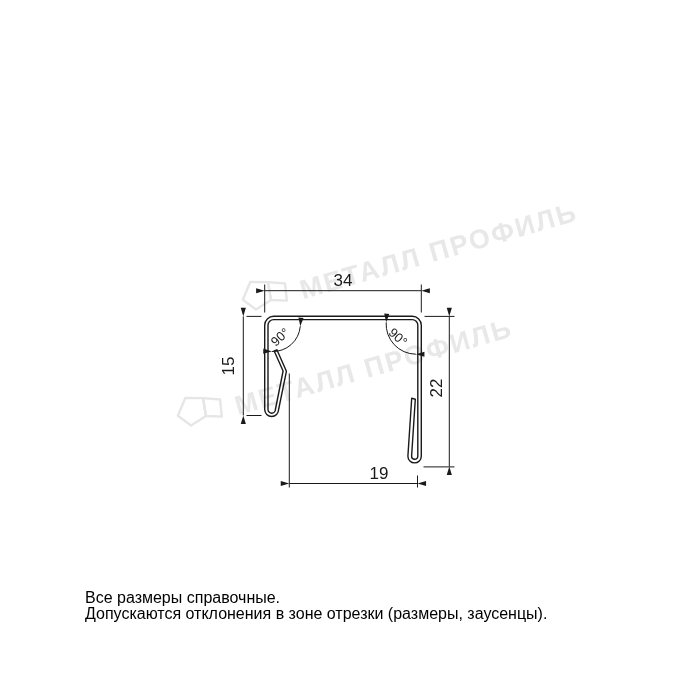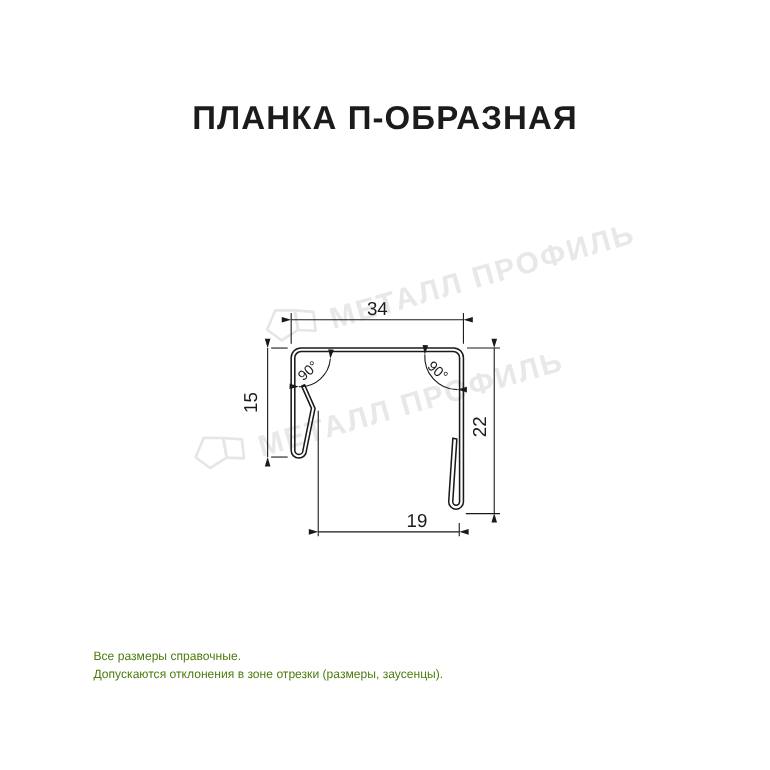--- a/index.html
+++ b/index.html
@@ -16,27 +16,26 @@
   .wm-1{left:243px;top:282px;}
   .wm-2{left:178px;top:398px;}
   .wm-icon{flex:0 0 auto;}
   svg.draw{position:absolute;left:0;top:0;z-index:2;}
   .dim-label{position:absolute;z-index:3;color:#1a1a1a;font-size:17px;font-weight:400;
     transform:translate(-50%,-50%);white-space:nowrap;}
   .dim-label.rot-ccw{transform:translate(-50%,-50%) rotate(-90deg);}
   .ang-label{position:absolute;z-index:3;color:#1a1a1a;font-size:13px;white-space:nowrap;}
   .ang-left{transform:translate(-50%,-50%) rotate(-42deg);}
   .ang-right{transform:translate(-50%,-50%) rotate(42deg);}
-  .footer{position:absolute;left:85px;top:590px;font-size:11px;line-height:15.5px;color:#4d7c0f;z-index:3;}
+  .footer{position:absolute;left:85px;top:590px;font-size:16px;line-height:15.5px;color:#000000;z-index:3;}
 </style>
 </head>
 <body>
 
 <div class="title-block">
-  <div class="title-line">ПЛАНКА П-ОБРАЗНАЯ</div>
 </div>
 
 <div class="watermark wm-1">
   <span class="wm-icon">
     <svg width="50" height="44" viewBox="0 0 50 44">
       <g fill="none" stroke="#e6e6e6" stroke-width="2.4" stroke-linejoin="round">
         <polygon points="2,18 14,3 31,8 29,26 12,31"></polygon>
         <polygon points="31,8 47,14 44,31 29,26"></polygon>
       </g>
     </svg>

